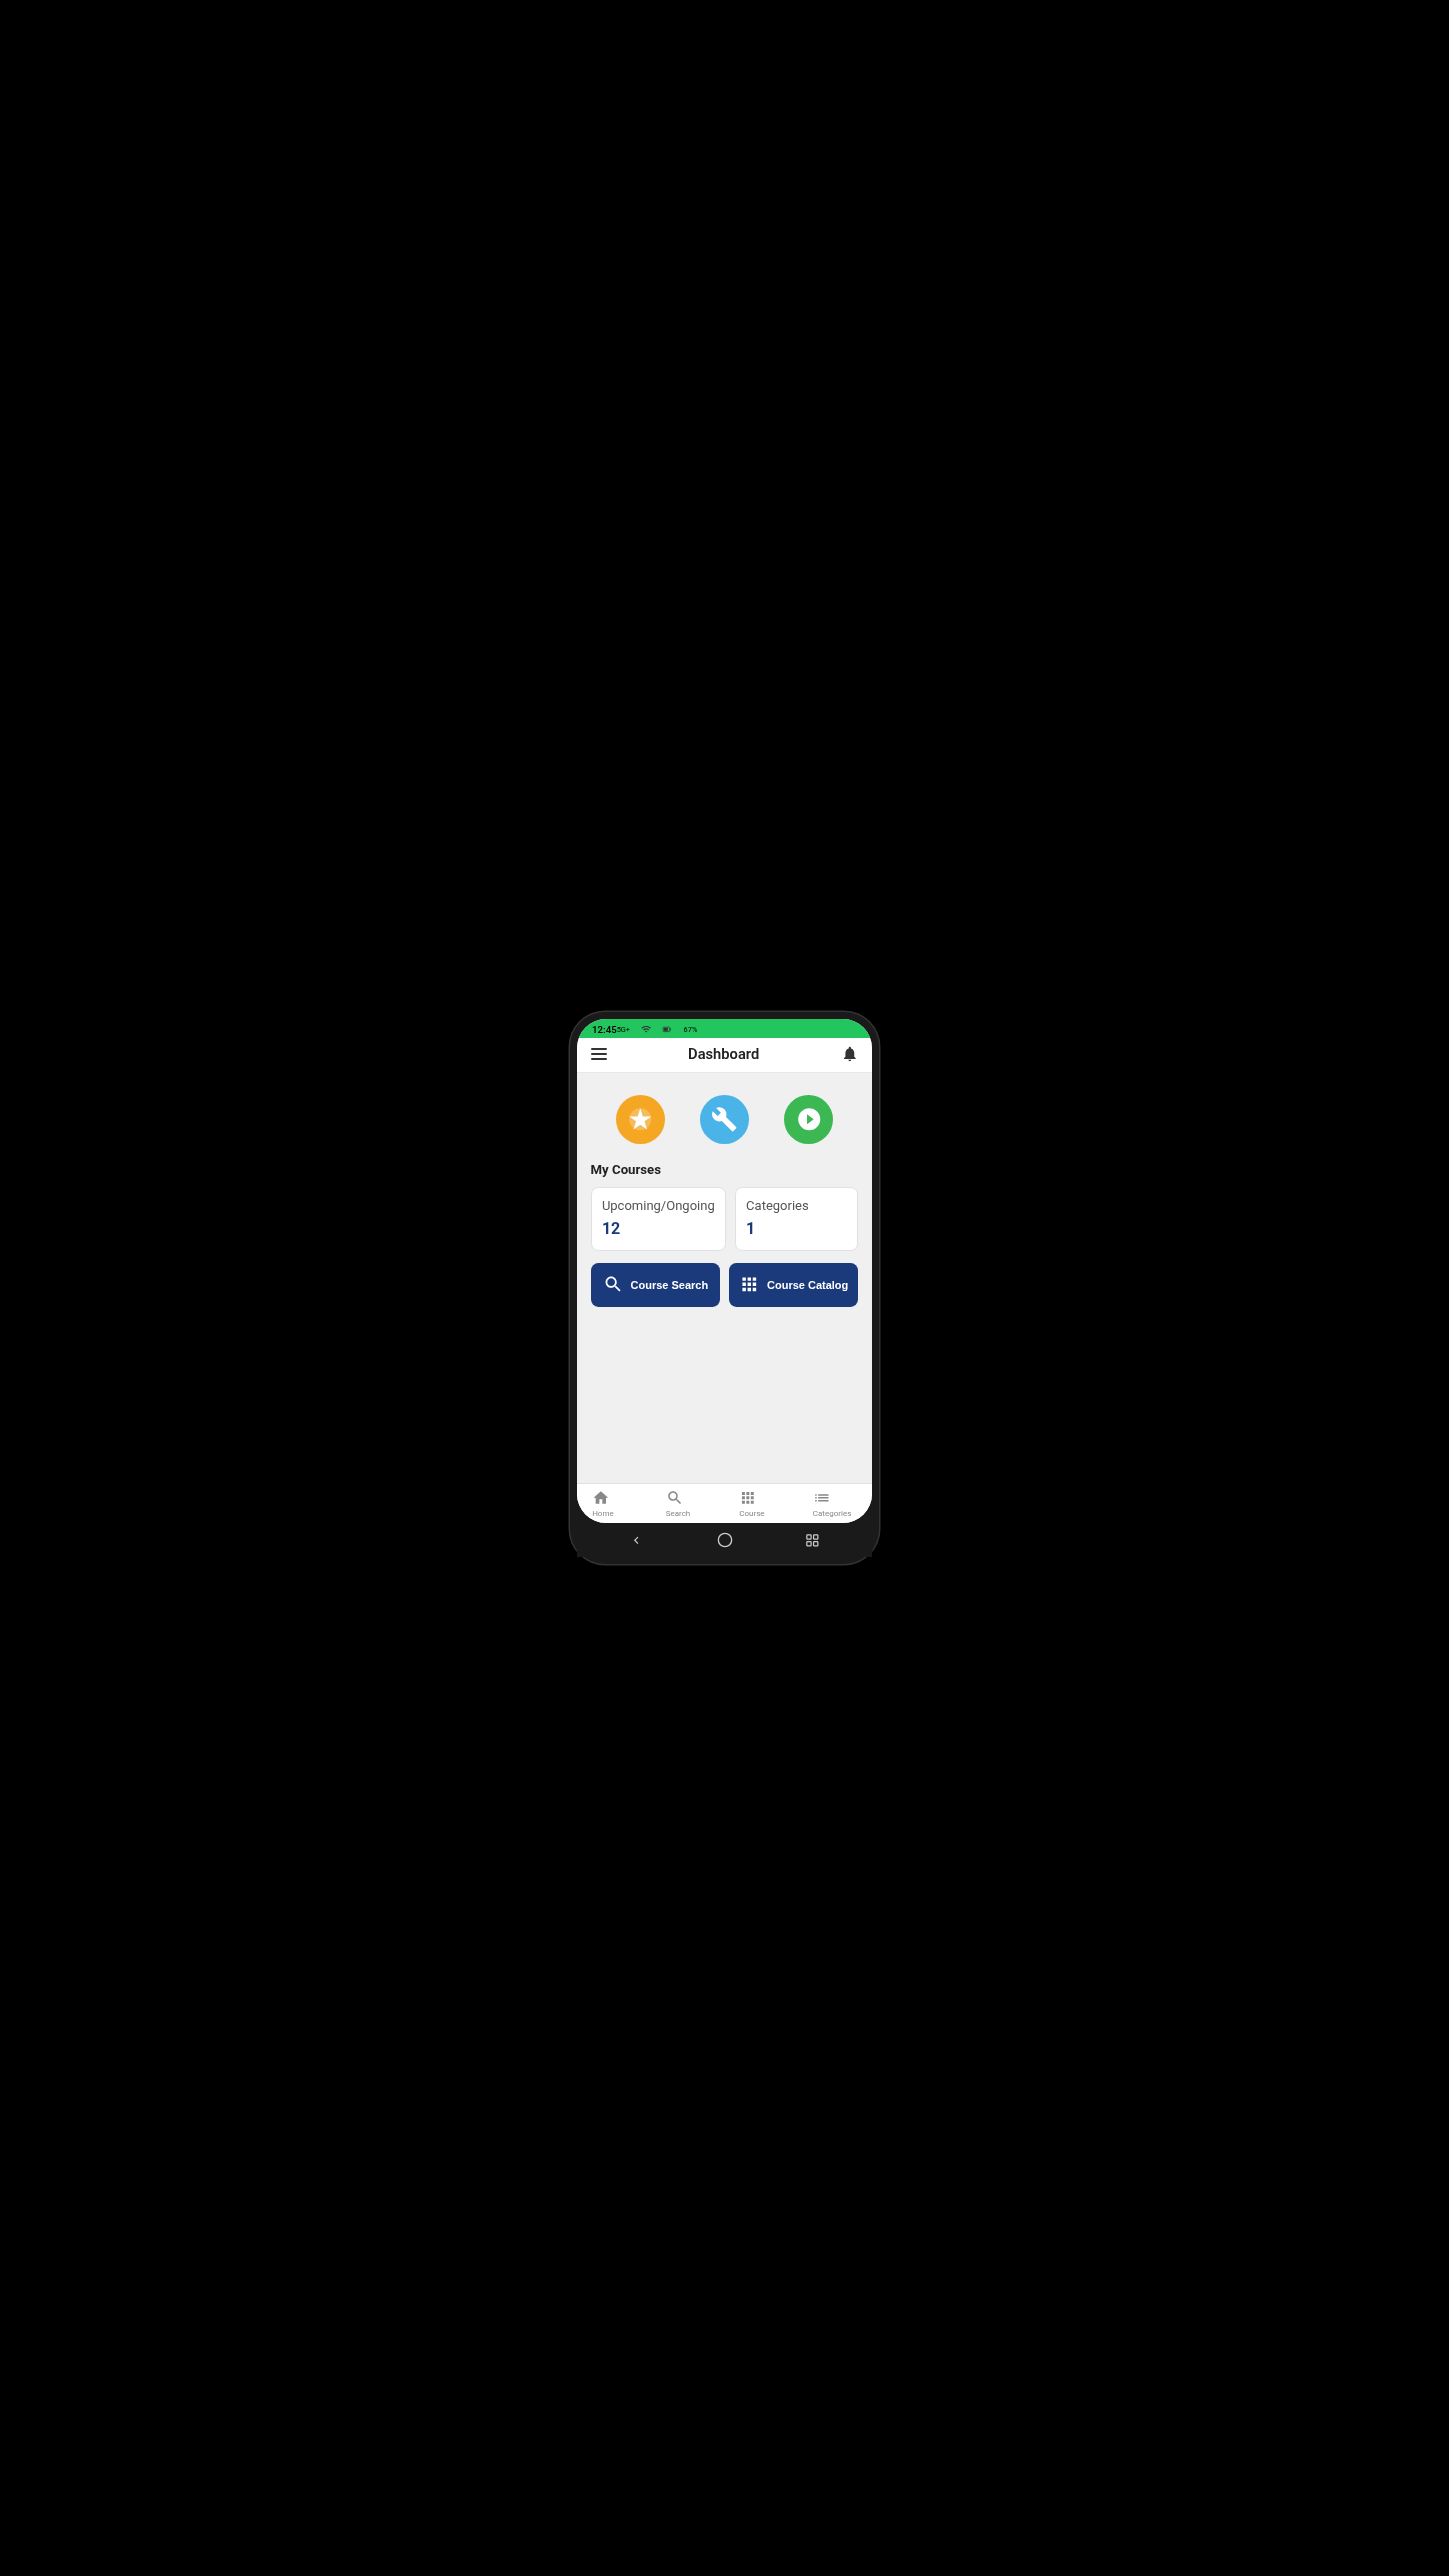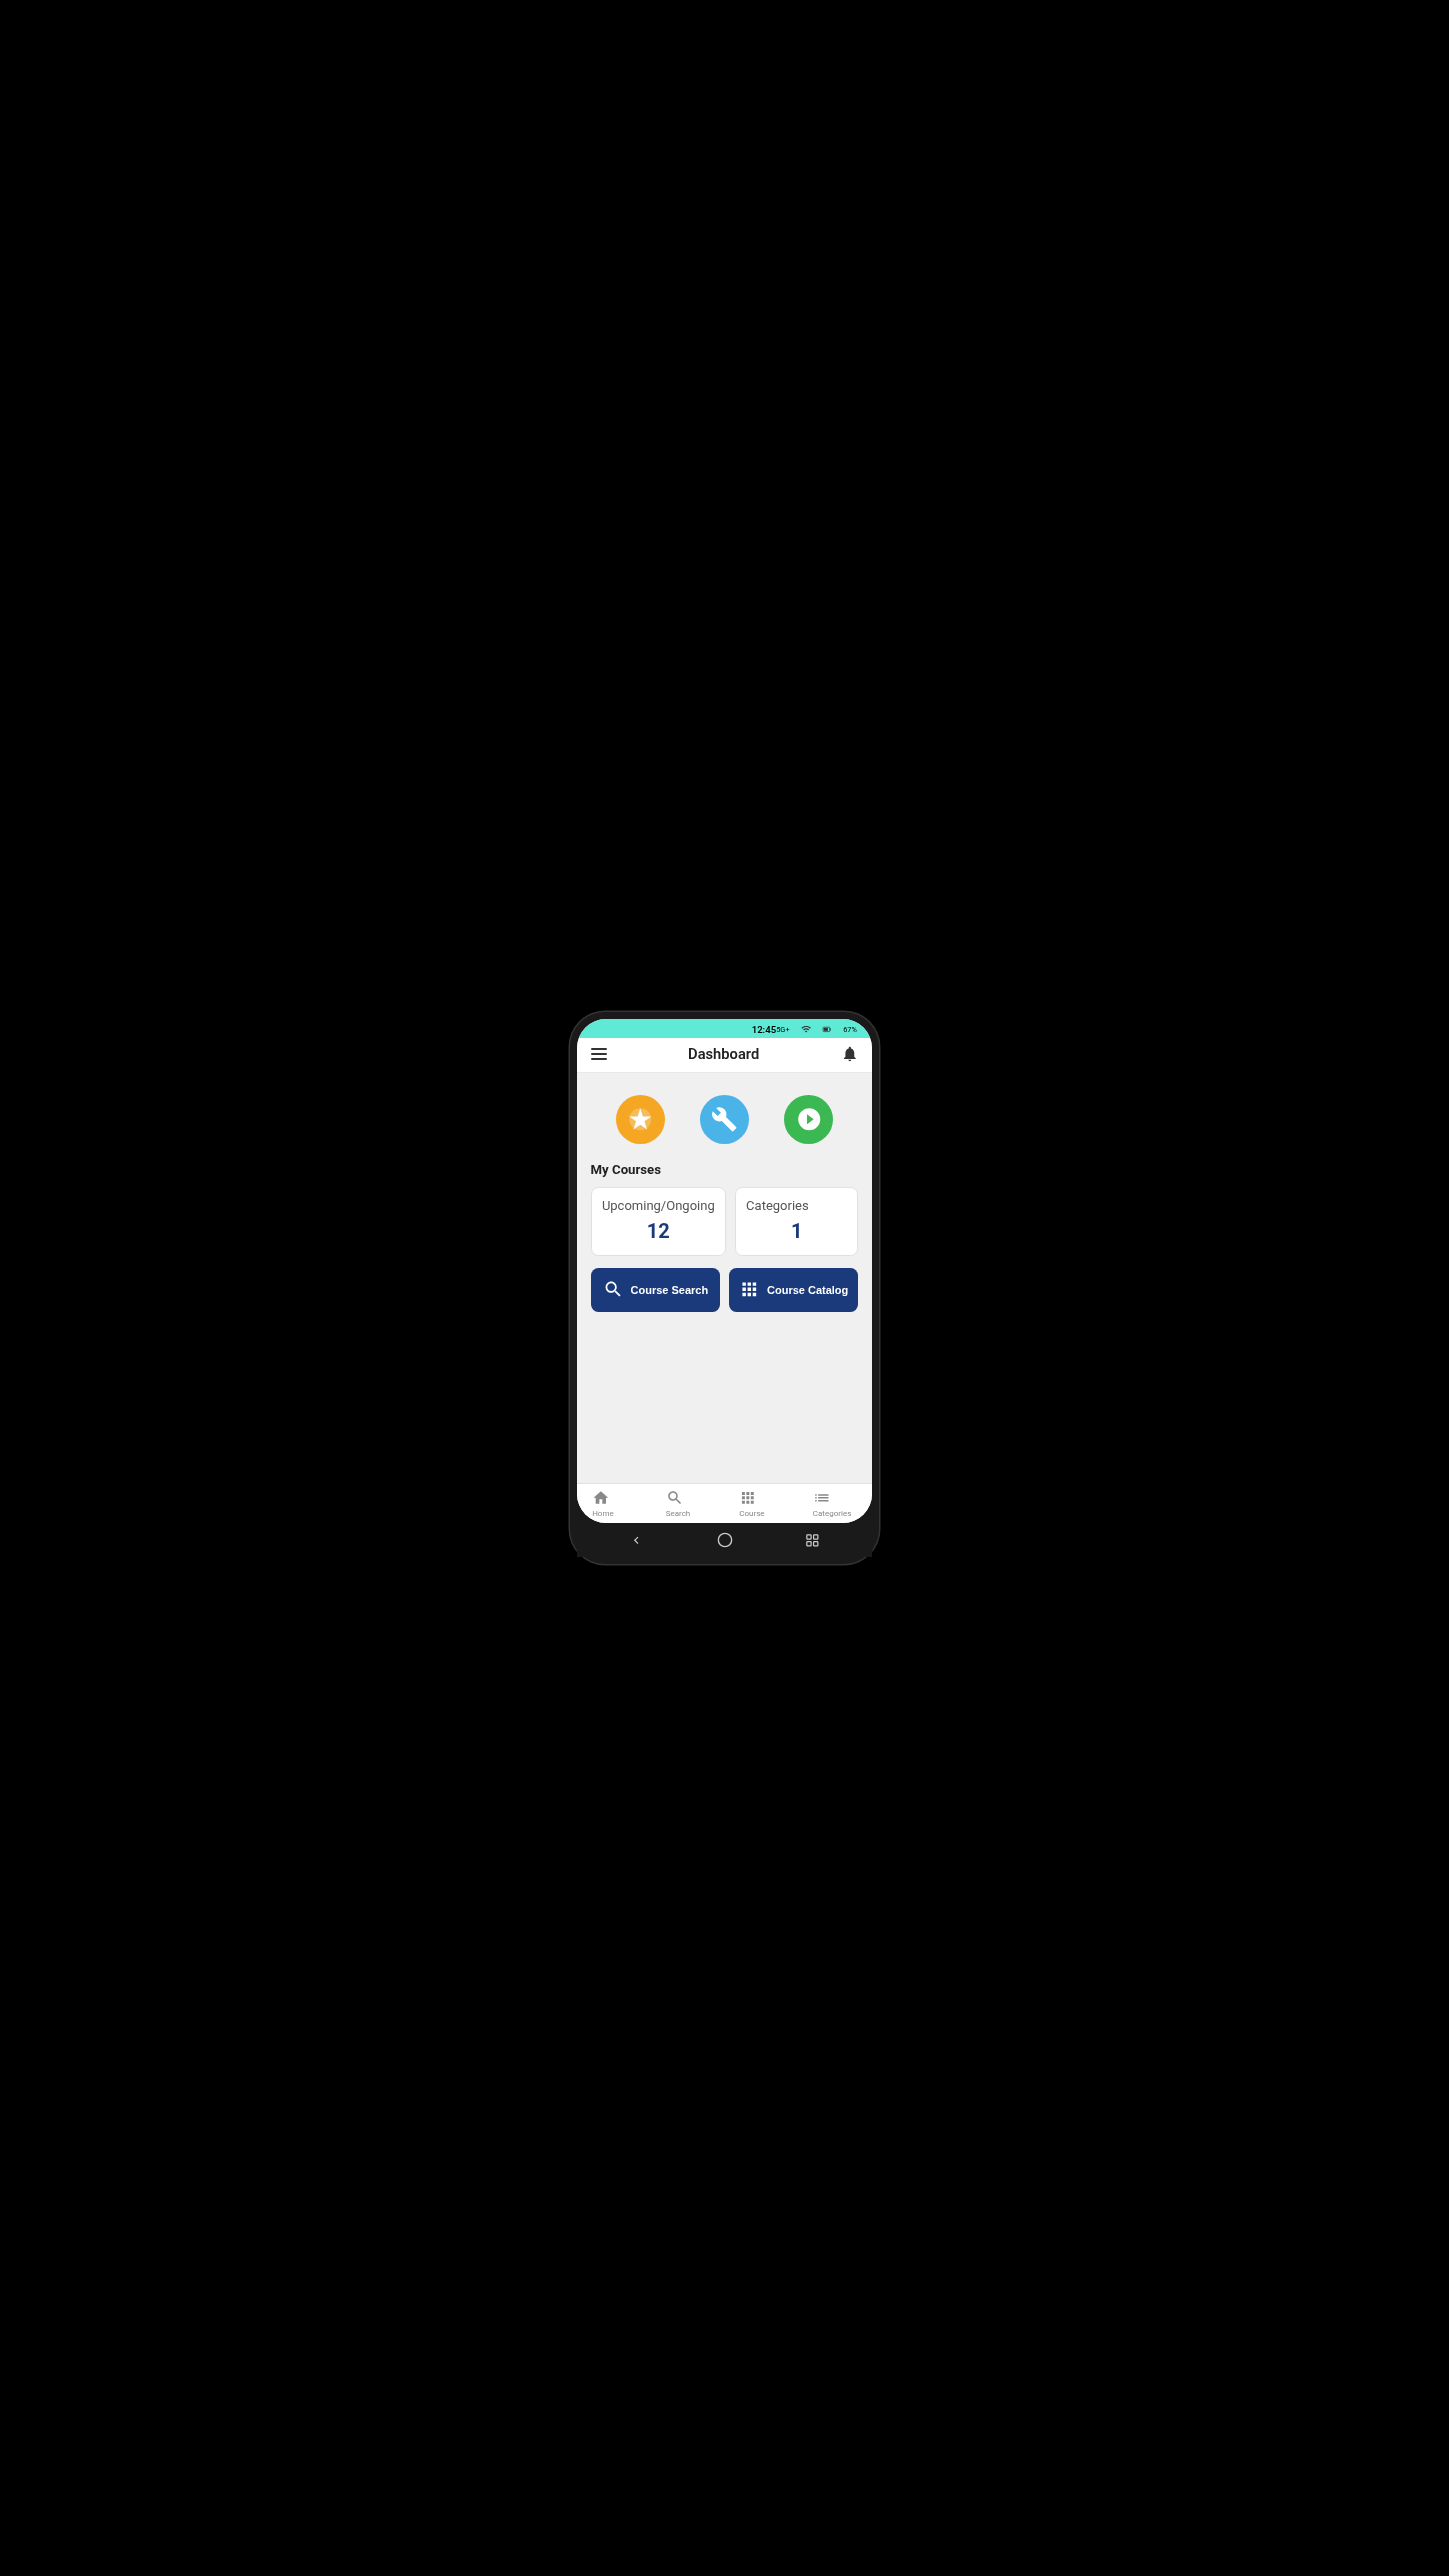--- a/index.html
+++ b/index.html
@@ -30,23 +30,23 @@
       flex: 1;
       background: #f0f0f0;
       border-radius: 29px;
       overflow: hidden;
       display: flex;
       flex-direction: column;
     }
 
     
     .status-bar {
-      background: #5eead4;
-      display: flex;
-      justify-content: flex-end;
+      background: #22c55e;
+      display: flex;
+      justify-content: flex-start;
       align-items: center;
       padding: 4.4px 14.7px 2.9px;
       flex-shrink: 0;
     }
 
     .status-time {
       font-size: 9.6px;
       font-weight: 600;
       color: #000;
     }
@@ -159,24 +159,23 @@
       border: 0.7px solid #e0e0e0;
     }
 
     .card-label {
       font-size: 13px;
       color: #555;
       margin-bottom: 5.9px;
     }
 
     .card-number {
-      font-size: 20px;
+      font-size: 16px;
       font-weight: 700;
       color: #1a3a7c;
-      text-align: center;
     }
 
     
     .action-buttons {
       display: flex;
       gap: 8.8px;
     }
 
     .action-btn {
       flex: 1;

